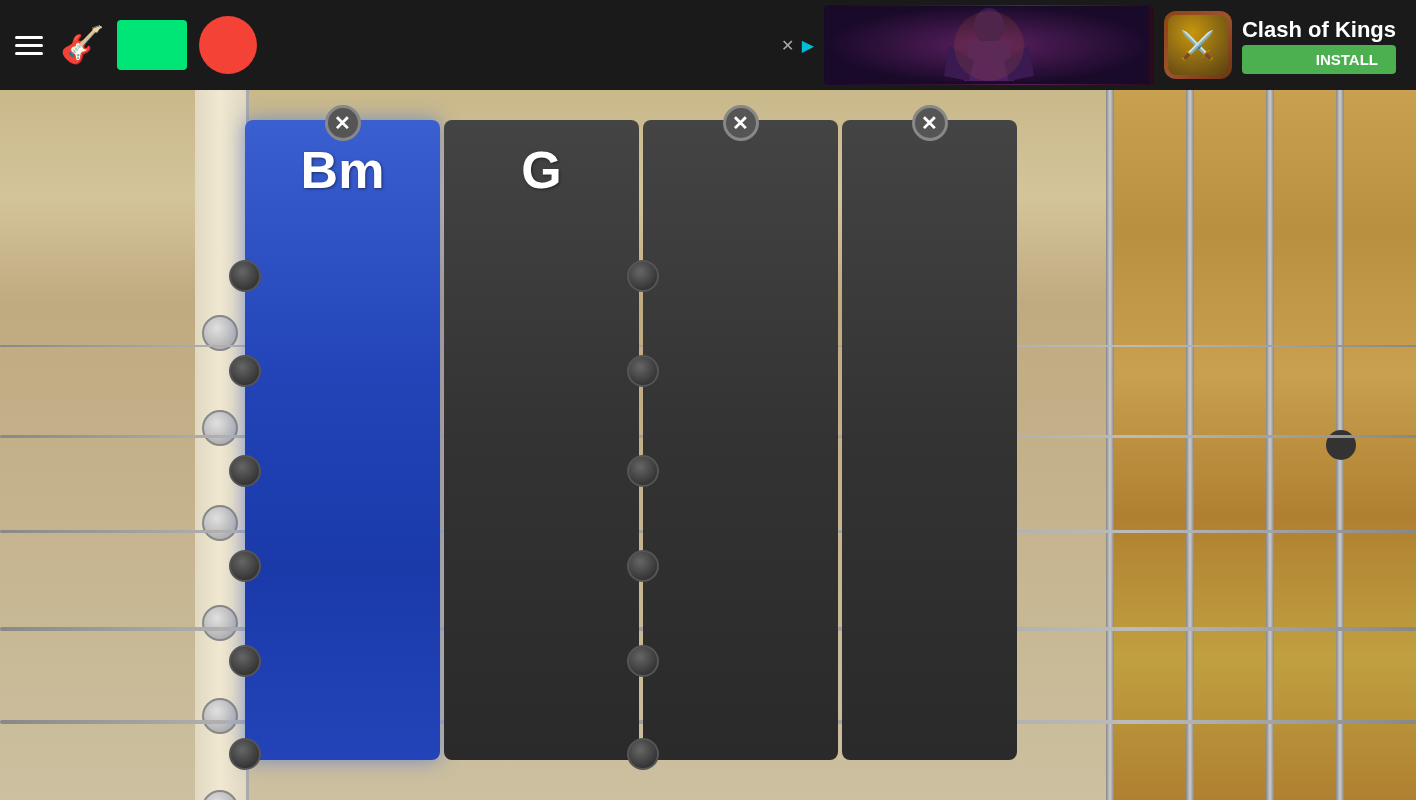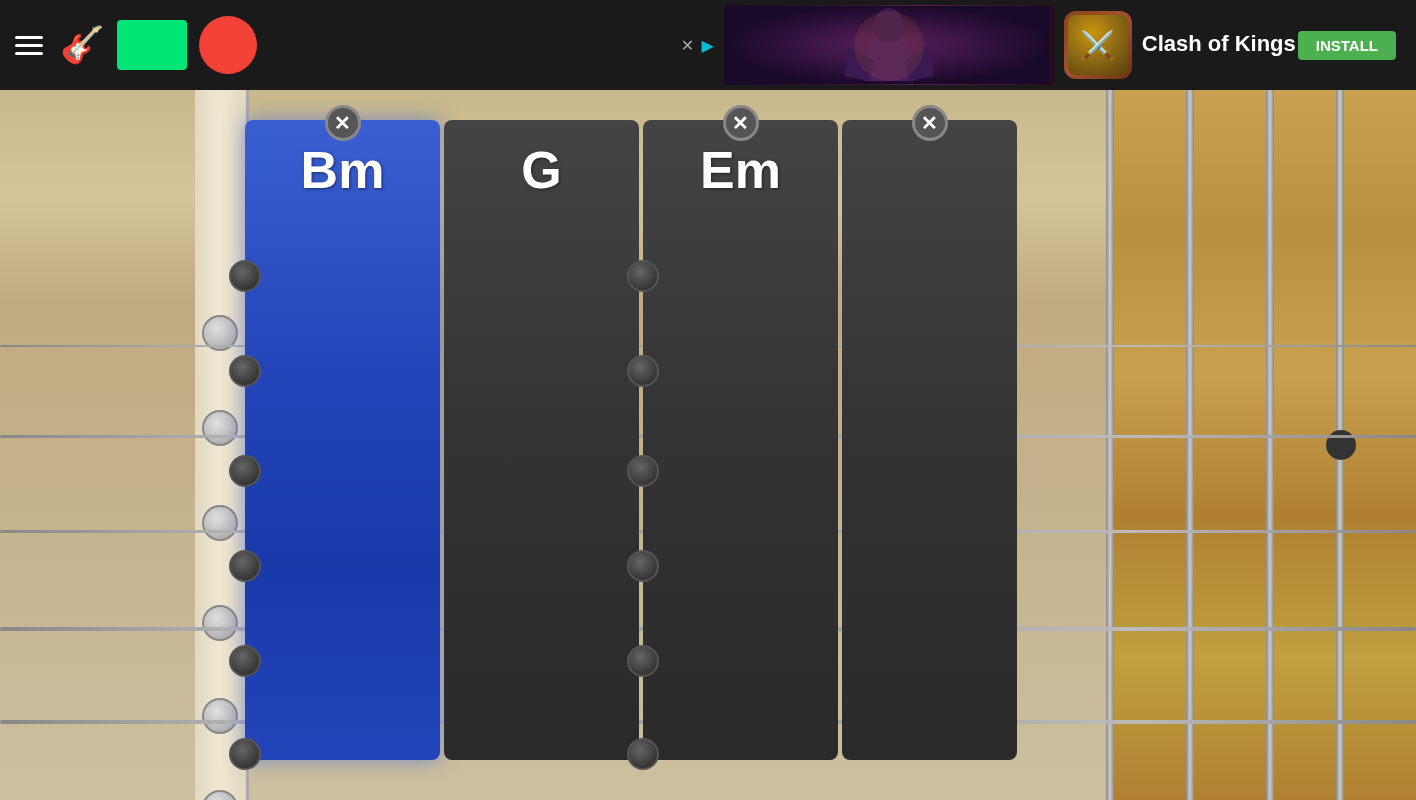--- a/index.html
+++ b/index.html
@@ -105,38 +105,38 @@
       height: 60px;
       background: radial-gradient(circle at 40% 30%, #c8960c, #8B6914, #5a4010);
       border-radius: 8px;
       display: flex;
       align-items: center;
       justify-content: center;
       font-size: 28px;
     }
     .ad-text-block {
       display: flex;
-      flex-direction: row;
+      flex-direction: column;
       gap: 2px;
     }
     .ad-title {
       color: #fff;
       font-size: 22px;
       font-weight: bold;
     }
     .ad-install-btn {
       background: #4CAF50;
       color: #fff;
       font-weight: bold;
       font-size: 15px;
       padding: 6px 18px;
       border-radius: 4px;
       border: none;
       cursor: pointer;
-      text-align: left;
+      text-align: right;
     }
     .ad-controls {
       display: flex;
       gap: 4px;
       align-items: center;
     }
     .ad-x-btn {
       color: #aaa;
       font-size: 16px;
       cursor: pointer;
@@ -399,21 +399,20 @@
       <div class="string-dot" style="top: 525px;"></div>
       <div class="string-dot" style="top: 618px;"></div>
     </div>
 
     <div class="chord-btn inactive">
       <span class="chord-label">G</span>
     </div>
 
     <div class="chord-btn inactive">
       <div class="close-badge">✕</div>
-      <span class="chord-label">Em</span>
 
       <div class="string-dot" style="top: 140px;"></div>
       <div class="string-dot" style="top: 235px;"></div>
       <div class="string-dot" style="top: 335px;"></div>
       <div class="string-dot" style="top: 430px;"></div>
       <div class="string-dot" style="top: 525px;"></div>
       <div class="string-dot" style="top: 618px;"></div>
     </div>
 
     <div class="chord-btn inactive" style="width: 175px;">

